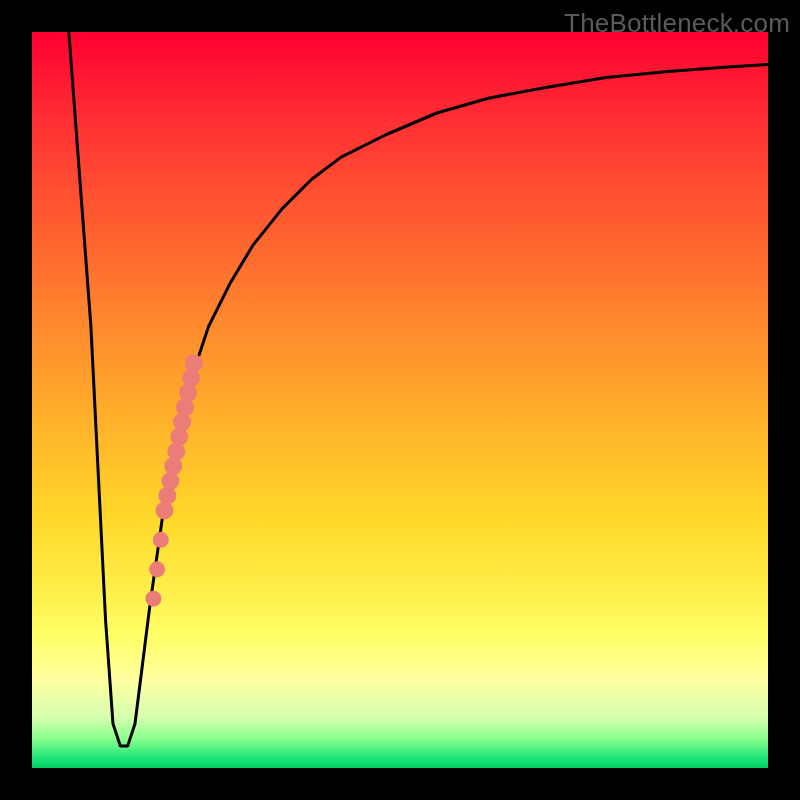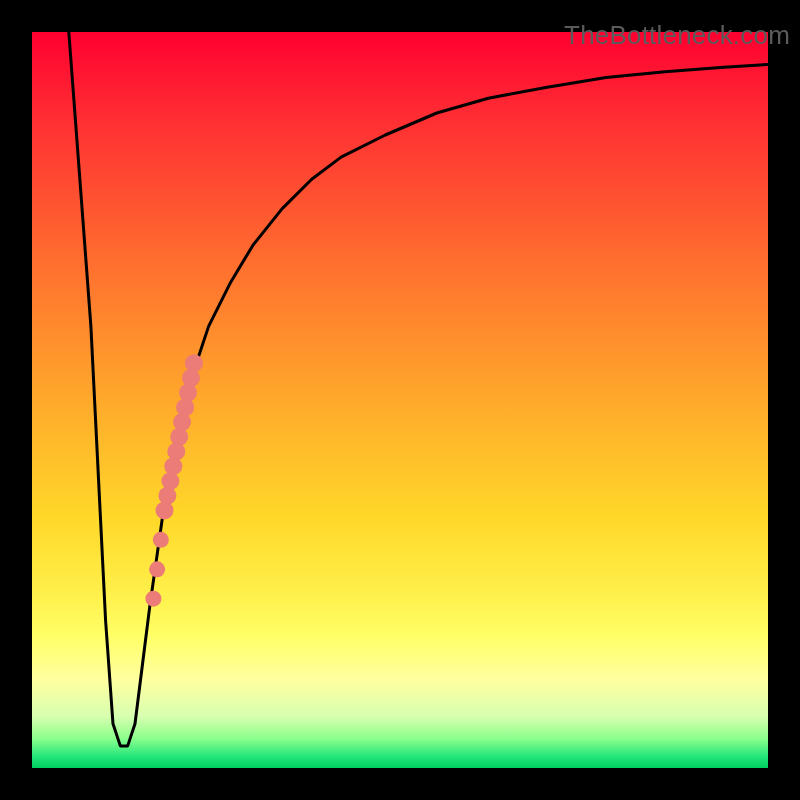--- a/index.html
+++ b/index.html
@@ -35,21 +35,21 @@
       #ffff66 82%,
       #ffffa0 88%,
       #d7ffb0 93%,
       #8cff8c 96%,
       #22e57a 98.5%,
       #00d060 100%
     );
   }
   .watermark {
     position: absolute;
-    top: 20px;
+    top: 8px;
     right: 10px;
     color: #5b5b5b;
     font-size: 26px;
     font-weight: 400;
     letter-spacing: 0.2px;
     user-select: none;
   }
   svg.overlay {
     position: absolute;
     left: 0;

